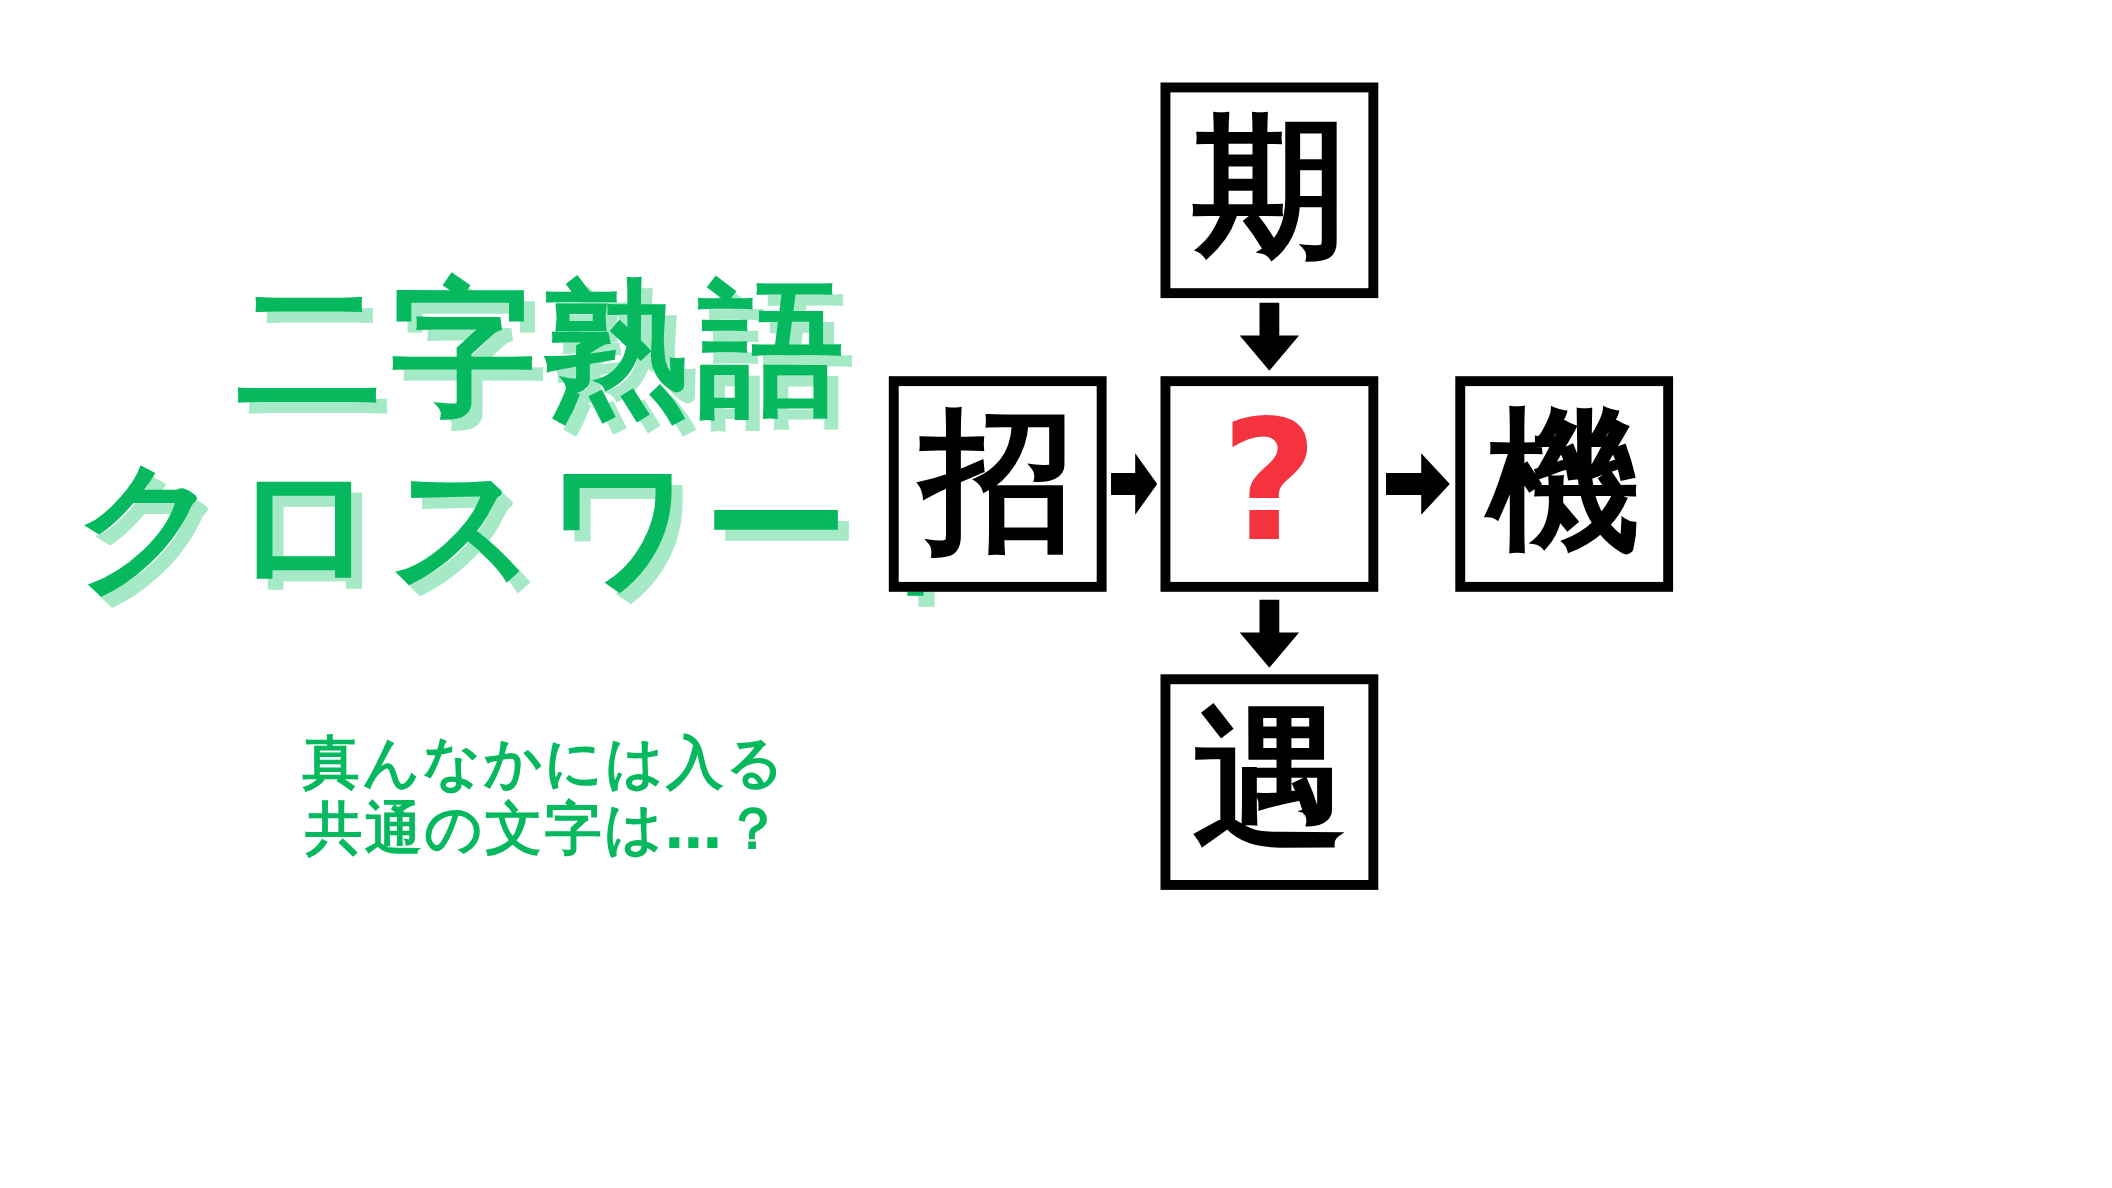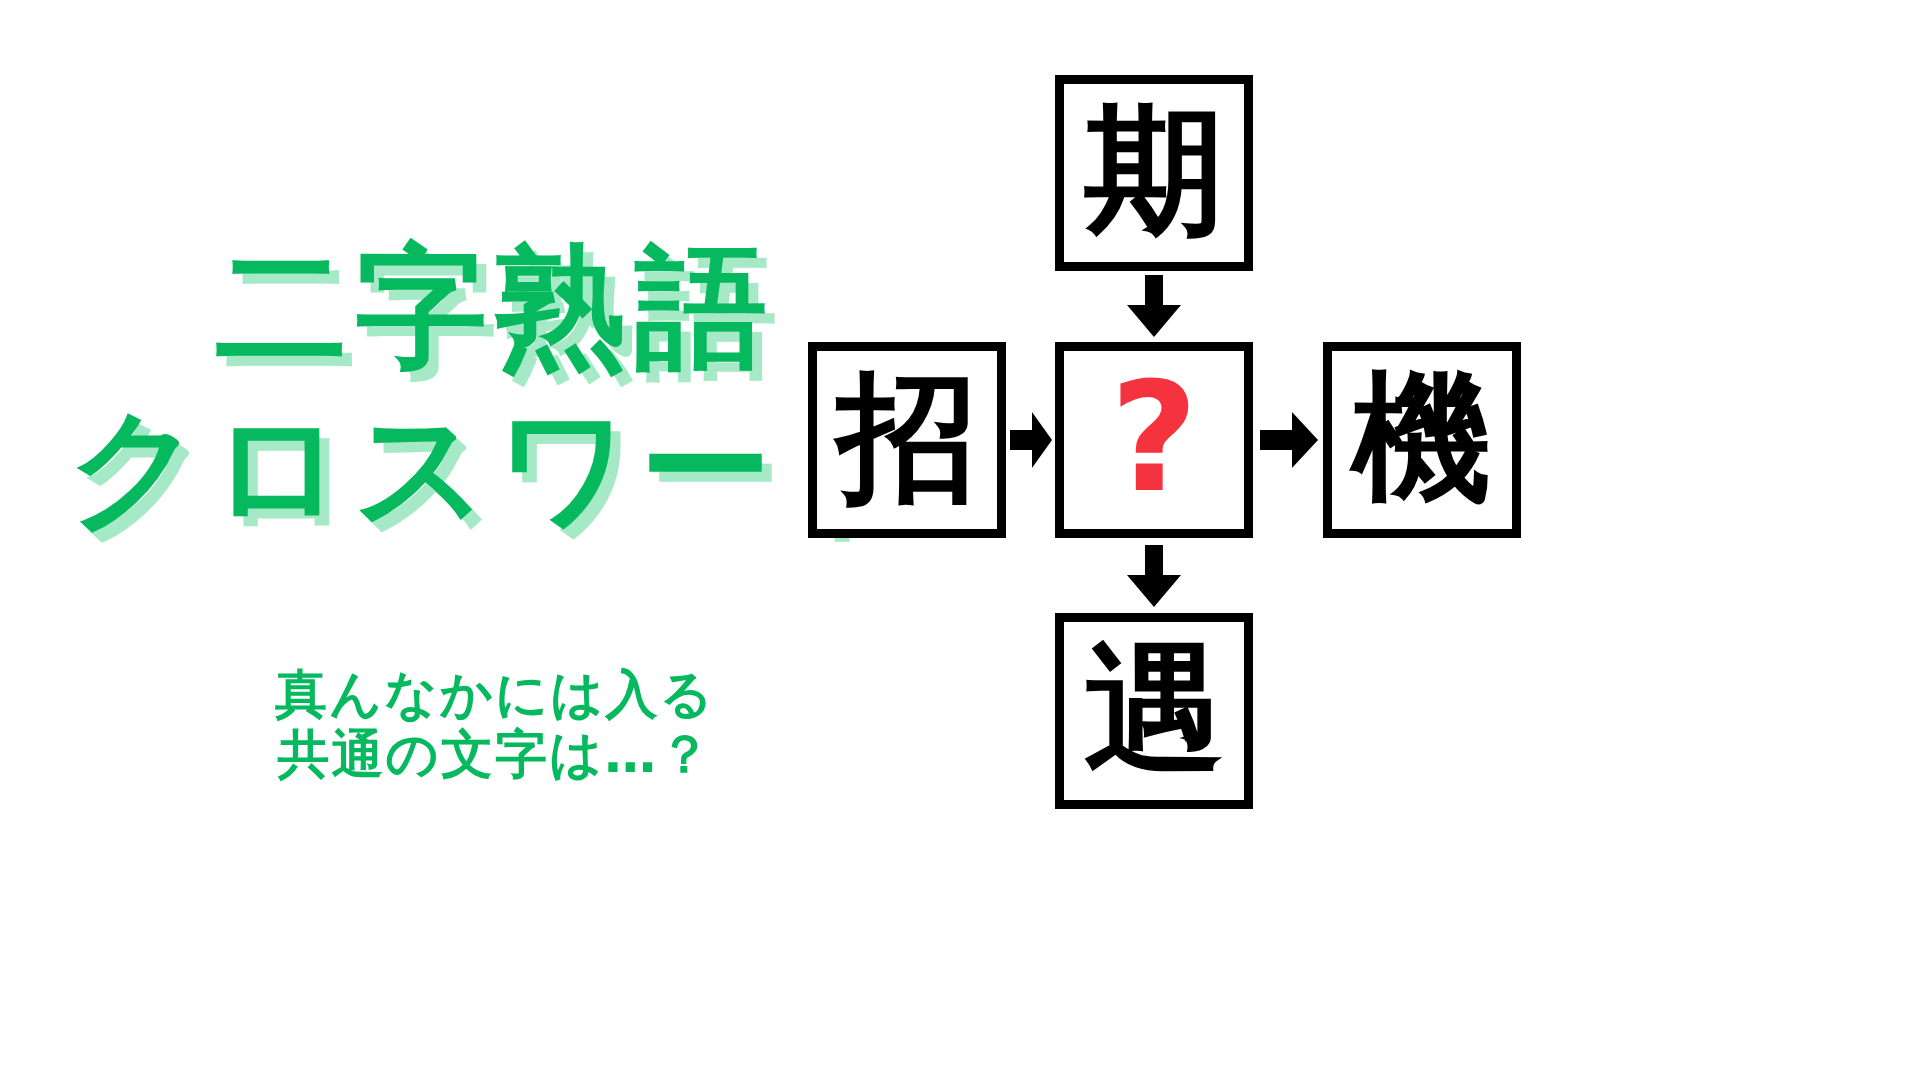--- a/index.html
+++ b/index.html
@@ -20,21 +20,21 @@
     position:absolute;
     left:0; top:0;
     width:990px; height:1080px;
   }
 
   .title-line {
     position:absolute;
     left:0;
     width:990px;
     text-align:center;
-    font-family:Liberation Mono, monospace;
+    font-family:Liberation Sans, sans-serif;
     font-weight:bold;
     color:#06b95e;
     letter-spacing:0.06em;
     line-height:1;
     white-space:nowrap;
     text-shadow: 10px 10px 0 #a6e9c6;
   }
   #title-line-1 {
     top:252px;
     font-size:132px;

